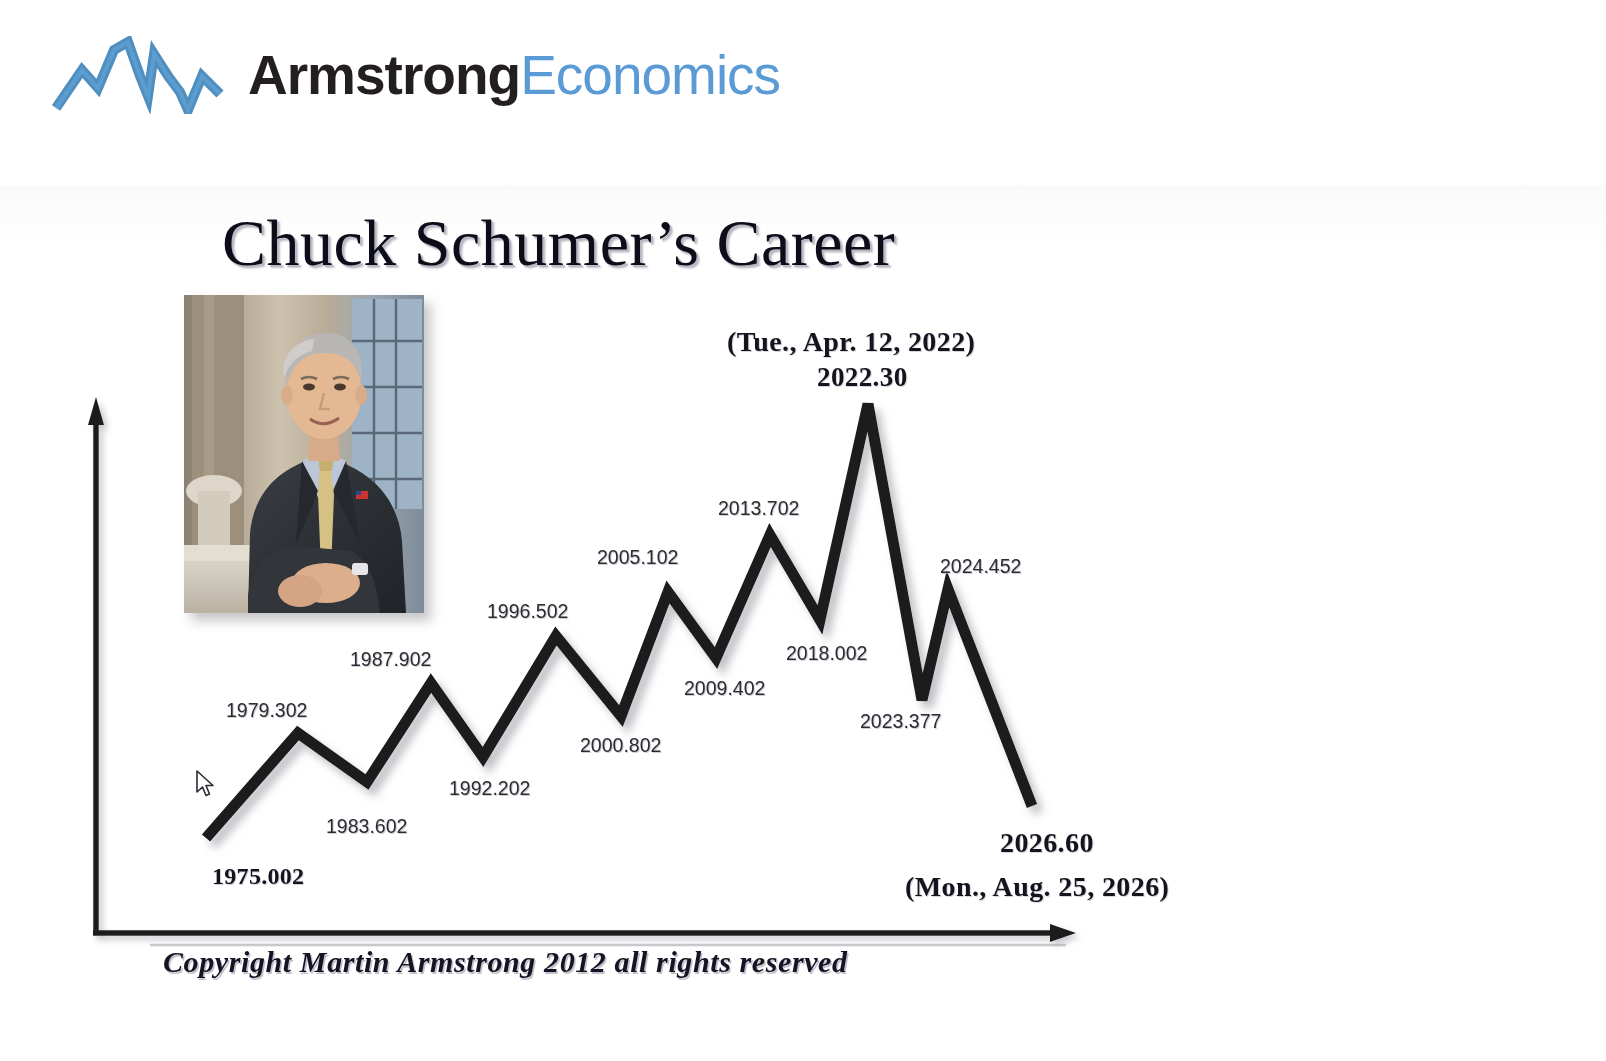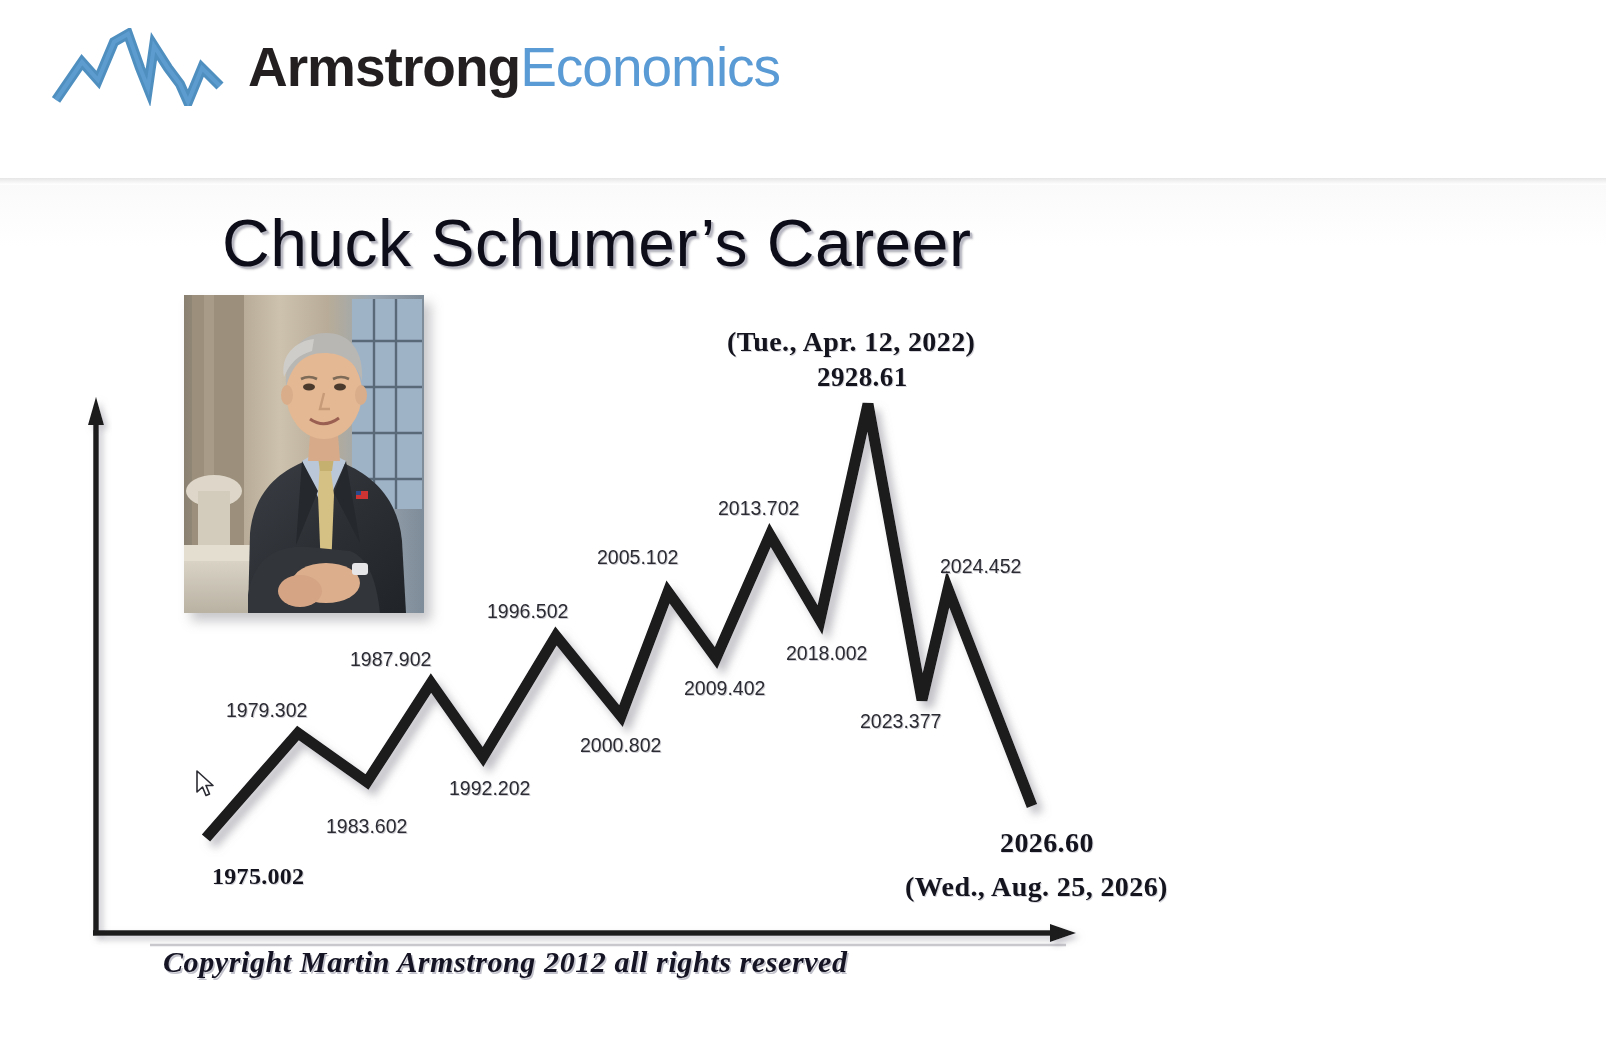--- a/index.html
+++ b/index.html
@@ -6,21 +6,21 @@
   body{
     width:1606px;height:1061px;
     background:#ffffff;
     font-family:"Liberation Sans", sans-serif;
     overflow:hidden;
     position:relative;
   }
 
   
   #site-header{
-    position:absolute;left:0;top:0;width:1557px;height:181px;
+    position:absolute;left:0;top:8px;width:1557px;height:181px;
     background:#ffffff;
   }
   #logo-wrap{
     position:absolute;left:52px;top:28px;
     display:flex;align-items:center;gap:18px;
   }
   #logo-mark{width:178px;height:78px;display:block;}
   #logo-text{
     font-family:"Liberation Sans", sans-serif;
     font-size:55px;line-height:1;
@@ -37,21 +37,21 @@
 
   
   #chart-canvas{
     position:absolute;left:0;top:185px;width:1606px;height:876px;
     background:linear-gradient(to bottom,#fafafa 0%,#ffffff 60px,#ffffff 100%);
   }
 
   
   #chart-title{
     position:absolute;left:222px;top:25px;
-    font-family:Liberation Sans, sans-serif;
+    font-family:Liberation Serif, serif;
     font-size:66px;line-height:1;
     color:#0d0d1a;font-weight:400;
     letter-spacing:0.5px;
     text-shadow:2px 2px 0 #b9b9c4, 3px 3px 2px rgba(120,120,135,.45);
     white-space:nowrap;
   }
 
   
   #portrait{
     position:absolute;left:184px;top:110px;width:240px;height:318px;
@@ -235,24 +235,24 @@
   <div class="pt-label" style="left:487px;top:415px;">1996.502</div>
   <div class="pt-label" style="left:580px;top:549px;">2000.802</div>
   <div class="pt-label" style="left:597px;top:361px;">2005.102</div>
   <div class="pt-label" style="left:684px;top:492px;">2009.402</div>
   <div class="pt-label" style="left:718px;top:312px;">2013.702</div>
   <div class="pt-label" style="left:786px;top:457px;">2018.002</div>
   <div class="pt-label" style="left:860px;top:525px;">2023.377</div>
   <div class="pt-label" style="left:940px;top:370px;text-align:center;">2024.452</div>
 
   <div class="ann-bold" id="ann-top-date">(Tue., Apr. 12,  2022)</div>
-  <div class="ann-bold" id="ann-top-value">2928.61</div>
+  <div class="ann-bold" id="ann-top-value">2022.30</div>
   <div class="ann-bold" id="label-start">1975.002</div>
   <div class="ann-bold" id="ann-bot-value">2026.60</div>
-  <div class="ann-bold" id="ann-bot-date">(Wed., Aug. 25,  2026)</div>
+  <div class="ann-bold" id="ann-bot-date">(Mon., Aug. 25,  2026)</div>
 
   <div id="copyright">Copyright Martin Armstrong 2012 all rights reserved</div>
 
   <svg id="mouse-cursor" viewBox="0 0 22 30">
     <polygon points="1,1 1,22 6.5,17 10,25.5 13.5,24 10,15.5 17,15.5" fill="#ffffff" stroke="#2b2b33" stroke-width="1.6" stroke-linejoin="round"></polygon>
   </svg>
 
 </div>
 
 </body></html>

